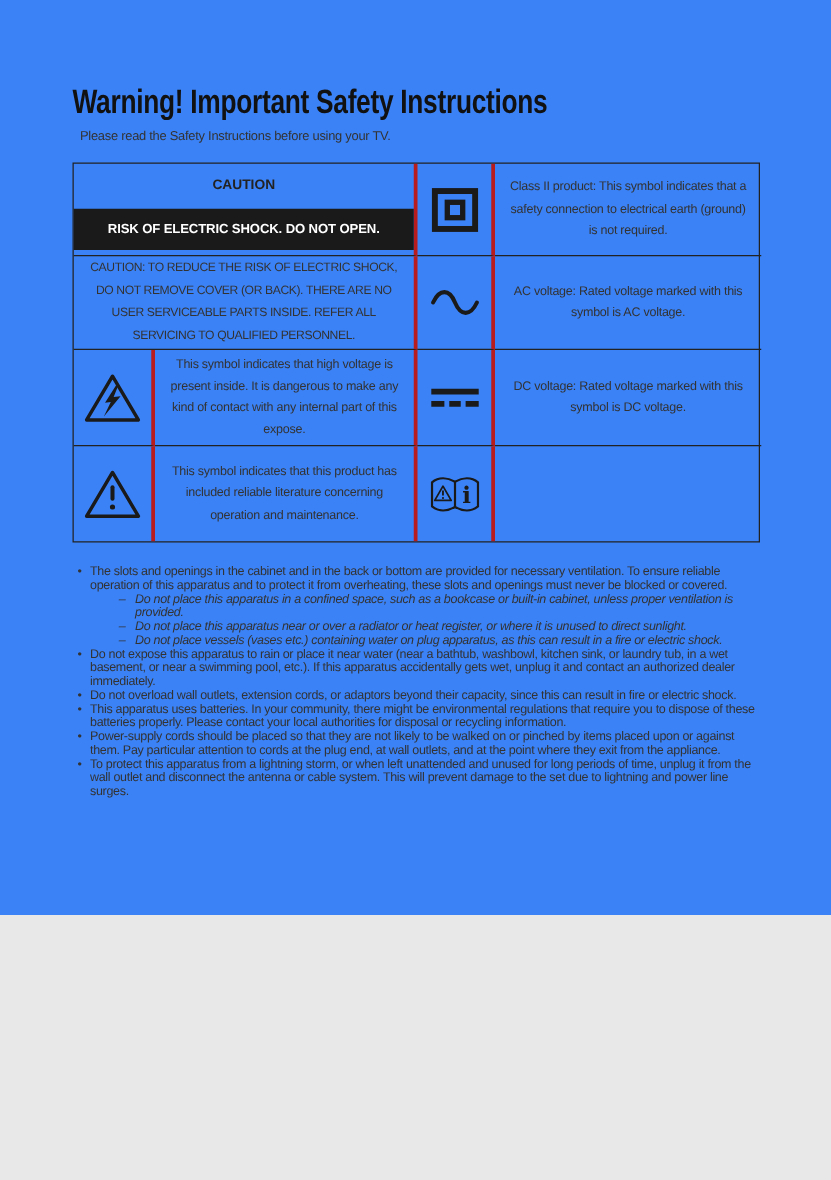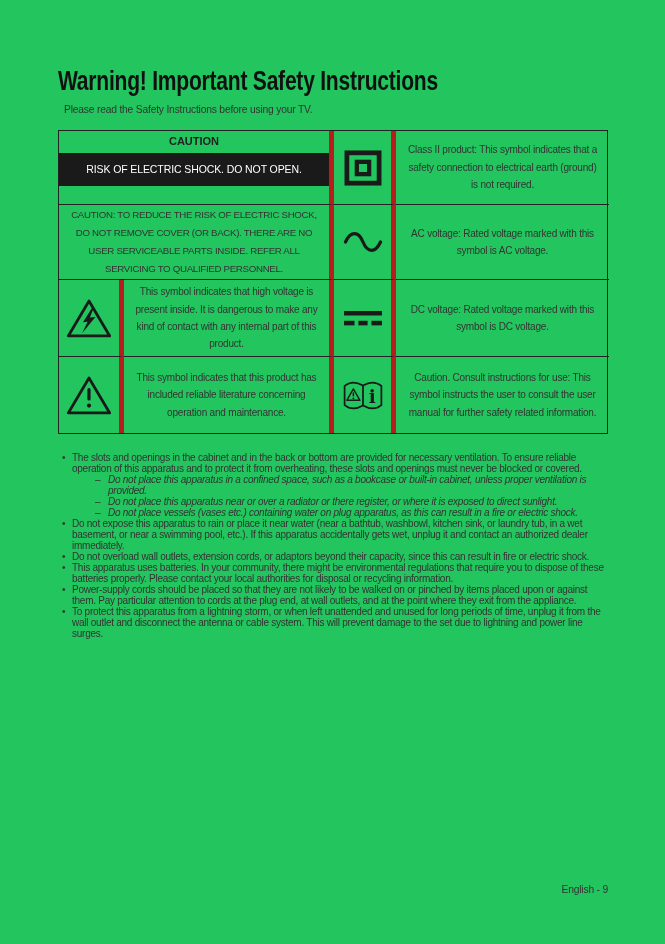--- a/index.html
+++ b/index.html
@@ -1,53 +1,53 @@
 <!DOCTYPE html>
 <html><head>
 <meta charset="utf-8">
 <style>
   html,body { margin:0; padding:0; background:#e8e8e8; }
   .page {
-    position:relative; width:665px; height:944px; margin:0 auto;
-    background:#22c55e; overflow:hidden;
+    position:relative; width:665px; height:732px; margin:0 auto;
+    background:#3b82f6; overflow:hidden;
     font-family:"Liberation Sans", sans-serif; color:#333;
   }
   .title {
     position:absolute; left:58px; top:48px;
     font-size:27px; font-weight:700; color:#111; letter-spacing:-0.3px;
     transform:scaleX(0.78); transform-origin:left center; white-space:nowrap;
   }
   .subtitle {
     position:absolute; left:64px; top:104px;
     font-size:10.3px; letter-spacing:-0.2px; color:#333;
   }
   
   .stable {
     position:absolute; left:58px; top:130px; width:550px;
     display:grid;
     grid-template-columns:65px 210px 62px 213px;
     grid-template-rows:74px 75px 77px 76px;
     border:1px solid #222; box-sizing:border-box;
     font-size:10px; line-height:17.4px; letter-spacing:-0.2px;
   }
-  .cell { border-right:5px solid #b91c1c; border-bottom:1px solid #222; box-sizing:border-box; min-width:0; }
+  .cell { border-right:3px solid #b91c1c; border-bottom:1px solid #222; box-sizing:border-box; min-width:0; }
   .cell.last-col { border-right:none; }
   .cell.last-row { border-bottom:none; }
   .cell.span2 { grid-column:span 2; }
   .cell-text { display:flex; align-items:center; padding:2px 9px;text-align:center; }
   .cell-icon { display:flex; align-items:center; justify-content:center; }
   .caution-cell { display:flex; flex-direction:column; }
   .caution-head {
     flex:1; display:flex; align-items:center; justify-content:center;
     font-weight:700; font-size:11px; color:#222; letter-spacing:0;
   }
   .caution-banner {
-    height:33px; margin-bottom:18px; background:#1a1a1a; color:#fff;
+    height:33px; margin-bottom:4px; background:#1a1a1a; color:#fff;
     display:flex; align-items:center; justify-content:center;
-    font-weight:400; font-size:10.5px; letter-spacing:-0.1px;
+    font-weight:700; font-size:10.5px; letter-spacing:-0.1px;
   }
   .caution-body { font-size:9.7px; letter-spacing:-0.3px; line-height:17.8px; }
   
   .bullets {
     position:absolute; left:58px; top:452px; width:552px;
     font-size:10px; line-height:11px; letter-spacing:-0.25px; color:#333;
   }
   ul.blist, ul.sublist { margin:0; padding:0; list-style:none; }
   ul.blist > li { position:relative; padding-left:14px; }
   ul.blist > li::before {
@@ -106,21 +106,21 @@
 
     <div class="cell cell-icon">
       <span>
         <svg viewBox="0 0 100 90" width="46" height="42">
           <path d="M50,8 L95,84 L5,84 Z" fill="none" stroke="#1a1a1a" stroke-width="6" stroke-linejoin="round"></path>
           <path d="M56,24 L37,54 L47,53 L35,78 L64,43 L52,44 L60,24 Z" fill="#1a1a1a"></path>
         </svg>
       </span>
     </div>
     <div class="cell cell-text">
-      <span>This symbol indicates that high voltage is present inside. It is dangerous to make any kind of contact with any internal part of this product.</span>
+      <span>This symbol indicates that high voltage is present inside. It is dangerous to make any kind of contact with any internal part of this expose.</span>
     </div>
     <div class="cell cell-icon">
       <span>
         <svg viewBox="0 0 64 26" width="42" height="17">
           <line x1="3" y1="5" x2="61" y2="5" stroke="#1a1a1a" stroke-width="7"></line>
           <line x1="3" y1="20" x2="19" y2="20" stroke="#1a1a1a" stroke-width="7"></line>
           <line x1="25" y1="20" x2="39" y2="20" stroke="#1a1a1a" stroke-width="7"></line>
           <line x1="45" y1="20" x2="61" y2="20" stroke="#1a1a1a" stroke-width="7"></line>
         </svg>
       </span>
@@ -146,32 +146,29 @@
         <svg viewBox="0 0 48 42" width="42" height="37">
           <path d="M3,10 C9,5 17,5.5 24,9.5 C31,5.5 39,5 45,10 L45,32 C39,37 31,36.5 24,32.5 C17,36.5 9,37 3,32 Z" fill="none" stroke="#1a1a1a" stroke-width="2"></path>
           <line x1="24" y1="9.5" x2="24" y2="32.5" stroke="#1a1a1a" stroke-width="2"></line>
           <path d="M13,13.5 L20.5,26.5 L5.5,26.5 Z" fill="none" stroke="#1a1a1a" stroke-width="1.6" stroke-linejoin="round"></path>
           <line x1="13" y1="17.5" x2="13" y2="22" stroke="#1a1a1a" stroke-width="1.7"></line>
           <circle cx="13" cy="24.3" r="1" fill="#1a1a1a"></circle>
           <text x="34.5" y="29" font-family="'DejaVu Serif', serif" font-size="21" font-weight="bold" fill="#1a1a1a" text-anchor="middle">i</text>
         </svg>
       </span>
     </div>
-    <div class="cell cell-text last-col last-row">
-      <span>Caution. Consult instructions for use: This symbol instructs the user to consult the user manual for further safety related information.</span>
-    </div>
   </div>
 
   <div class="bullets">
     <ul class="blist">
       <li>
         <span>The slots and openings in the cabinet and in the back or bottom are provided for necessary ventilation. To ensure reliable operation of this apparatus and to protect it from overheating, these slots and openings must never be blocked or covered.</span>
         <ul class="sublist">
           <li><span>Do not place this apparatus in a confined space, such as a bookcase or built-in cabinet, unless proper ventilation is provided.</span></li>
-          <li><span>Do not place this apparatus near or over a radiator or there register, or where it is exposed to direct sunlight.</span></li>
+          <li><span>Do not place this apparatus near or over a radiator or heat register, or where it is unused to direct sunlight.</span></li>
           <li><span>Do not place vessels (vases etc.) containing water on plug apparatus, as this can result in a fire or electric shock.</span></li>
         </ul>
       </li>
       <li><span>Do not expose this apparatus to rain or place it near water (near a bathtub, washbowl, kitchen sink, or laundry tub, in a wet basement, or near a swimming pool, etc.). If this apparatus accidentally gets wet, unplug it and contact an authorized dealer immediately.</span></li>
       <li><span>Do not overload wall outlets, extension cords, or adaptors beyond their capacity, since this can result in fire or electric shock.</span></li>
       <li><span>This apparatus uses batteries. In your community, there might be environmental regulations that require you to dispose of these batteries properly. Please contact your local authorities for disposal or recycling information.</span></li>
       <li><span>Power-supply cords should be placed so that they are not likely to be walked on or pinched by items placed upon or against them. Pay particular attention to cords at the plug end, at wall outlets, and at the point where they exit from the appliance.</span></li>
       <li><span>To protect this apparatus from a lightning storm, or when left unattended and unused for long periods of time, unplug it from the wall outlet and disconnect the antenna or cable system. This will prevent damage to the set due to lightning and power line surges.</span></li>
     </ul>
   </div>

